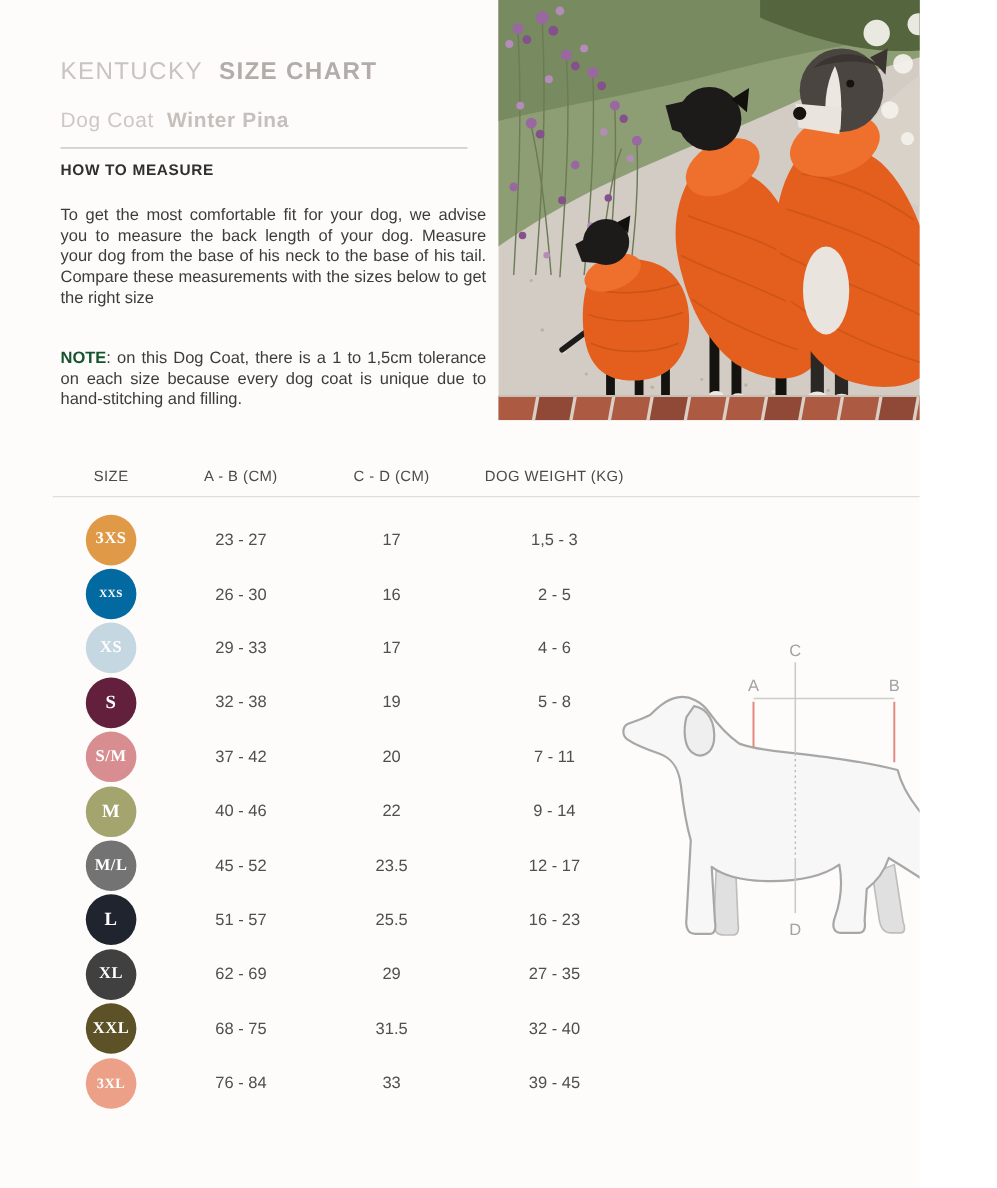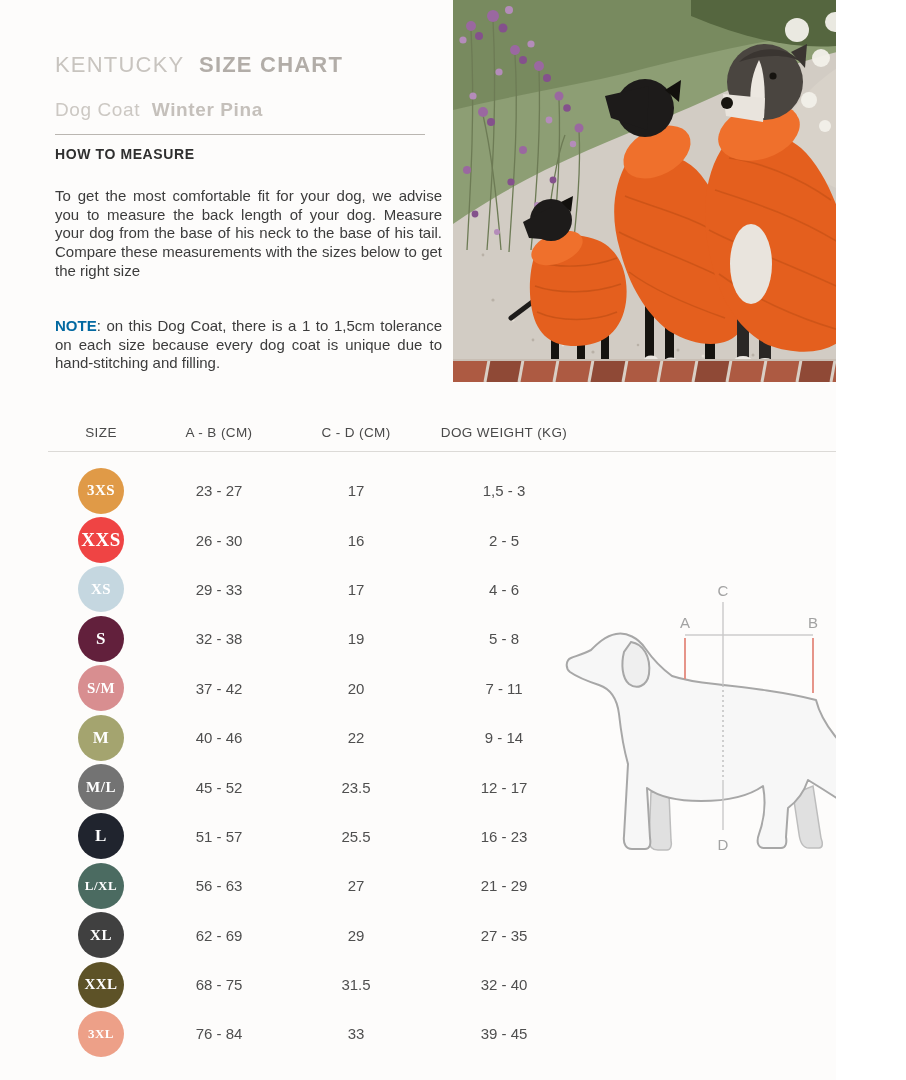--- a/index.html
+++ b/index.html
@@ -12,21 +12,21 @@
   .brand-line .title{color:#b2ada8;font-weight:700;}
   .subtitle{position:absolute;left:55px;top:99px;width:370px;font-size:19px;letter-spacing:.6px;
             padding-bottom:13px;border-bottom:1px solid #bab6b1;white-space:nowrap;}
   .subtitle .pre{color:#ccc8c3;font-weight:400;}
   .subtitle .name{color:#c5c0bb;font-weight:700;}
 
   .h2{position:absolute;left:55px;top:146px;font-size:14px;font-weight:600;color:#2f2f2f;letter-spacing:.6px;}
   .para{position:absolute;left:55px;width:387px;font-size:15px;line-height:18.7px;color:#3c3c3c;text-align:justify;}
   .para.p1{top:187px;}
   .para.p2{top:317px;}
-  .para b{font-weight:700;color:#0369a1;margin-top:43px;}
+  .para b{font-weight:700;color:#14532d;margin-top:43px;}
 
   
   .photo{position:absolute;left:453px;top:0;width:400px;height:382px;}
   .photo svg{display:block;width:100%;height:100%;}
 
   
   .size-table{position:absolute;left:48px;top:413px;width:807px;}
   .thead{display:grid;grid-template-columns:106px 130px 144px 152px;align-items:center;
          height:38px;border-bottom:1px solid #dcdad7;}
   .thead .hcell{font-size:13.5px;color:#4a4a4a;text-align:center;letter-spacing:.4px;}
@@ -229,21 +229,21 @@
         <div class="trow">
           <div class="cell badge-cell">
             <span class="badge" style="background: rgb(224, 154, 71); font-size: 15px;">3XS</span>
           </div>
           <div class="cell">23 - 27</div>
           <div class="cell">17</div>
           <div class="cell">1,5 - 3</div>
         </div>
         <div class="trow">
           <div class="cell badge-cell">
-            <span class="badge" style="background: #ef4444; font-size: 19px;">XXS</span>
+            <span class="badge" style="background: #0369a1; font-size: 10px;">XXS</span>
           </div>
           <div class="cell">26 - 30</div>
           <div class="cell">16</div>
           <div class="cell">2 - 5</div>
         </div>
         <div class="trow">
           <div class="cell badge-cell">
             <span class="badge" style="background: rgb(197, 215, 224); font-size: 15px;">XS</span>
           </div>
           <div class="cell">29 - 33</div>
@@ -282,28 +282,20 @@
           <div class="cell">23.5</div>
           <div class="cell">12 - 17</div>
         </div>
         <div class="trow">
           <div class="cell badge-cell">
             <span class="badge" style="background: rgb(32, 36, 46); font-size: 17px;">L</span>
           </div>
           <div class="cell">51 - 57</div>
           <div class="cell">25.5</div>
           <div class="cell">16 - 23</div>
-        </div>
-        <div class="trow">
-          <div class="cell badge-cell">
-            <span class="badge" style="background: rgb(75, 107, 97); font-size: 13px;">L/XL</span>
-          </div>
-          <div class="cell">56 - 63</div>
-          <div class="cell">27</div>
-          <div class="cell">21 - 29</div>
         </div>
         <div class="trow">
           <div class="cell badge-cell">
             <span class="badge" style="background: #404040; font-size: 15px;">XL</span>
           </div>
           <div class="cell">62 - 69</div>
           <div class="cell">29</div>
           <div class="cell">27 - 35</div>
         </div>
         <div class="trow">

